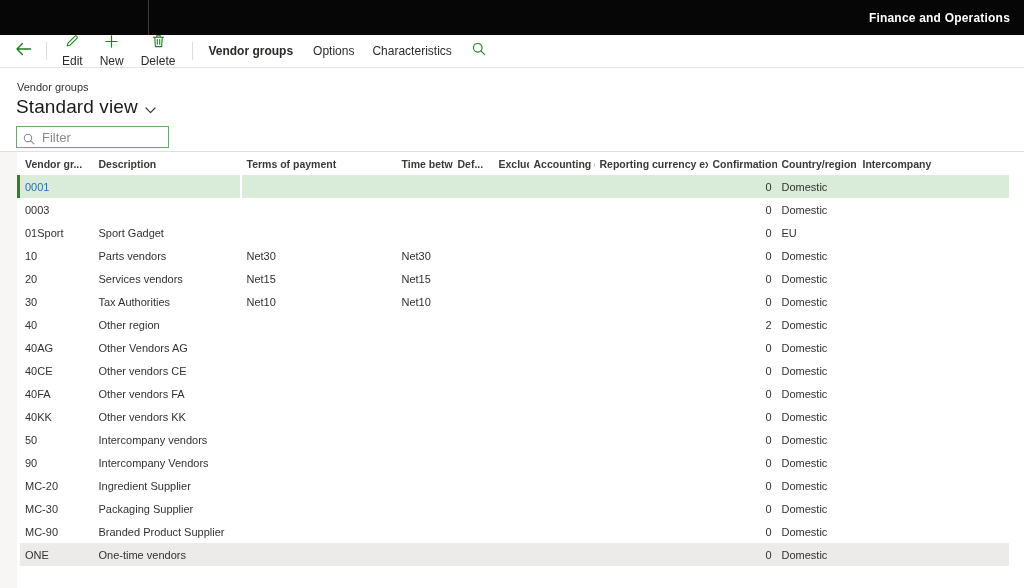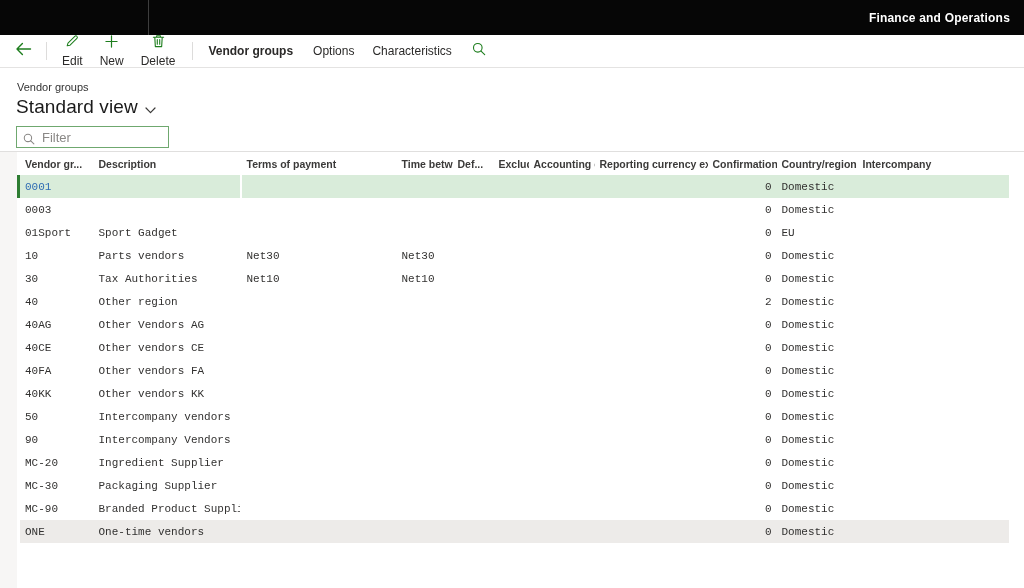--- a/index.html
+++ b/index.html
@@ -56,21 +56,21 @@
   .sort { font-size:11px; font-weight:normal; color:#555; margin-left:11px; }
   td {
     height:23px; font-size:11px; color:#323130; padding:0 5px;
     white-space:nowrap; overflow:hidden;
   }
   td:first-child { border-left:3px solid transparent; }
   td.num { text-align:right; }
   tr.selected { background:var(--selected-row-bg,#d9ecda); }
   tr.selected td:first-child { border-left-color:var(--selected-row-bar,#2e7d32); color:var(--link,#2f6cb3); }
   tr.gray { background:#edebe9;margin-top:20px; }
-  tbody tr { cursor:pointer;font-family:Liberation Mono, monospace; }
+  tbody tr { cursor:pointer; }
 </style>
 </head>
 <body>
 
 <div class="appbar">
   <span class="appbar-title">Finance and Operations</span>
   <span class="appbar-divider"></span>
 </div>
 
 <div class="toolbar">
@@ -226,20 +226,33 @@
           <td>Net30</td>
           <td></td>
           <td></td>
           <td></td>
           <td></td>
           <td class="num">0</td>
           <td>Domestic</td>
           <td></td>
         </tr>
         <tr>
+          <td>20</td>
+          <td>Services vendors</td>
+          <td>Net15</td>
+          <td>Net15</td>
+          <td></td>
+          <td></td>
+          <td></td>
+          <td></td>
+          <td class="num">0</td>
+          <td>Domestic</td>
+          <td></td>
+        </tr>
+        <tr>
           <td>30</td>
           <td>Tax Authorities</td>
           <td>Net10</td>
           <td>Net10</td>
           <td></td>
           <td></td>
           <td></td>
           <td></td>
           <td class="num">0</td>
           <td>Domestic</td>

